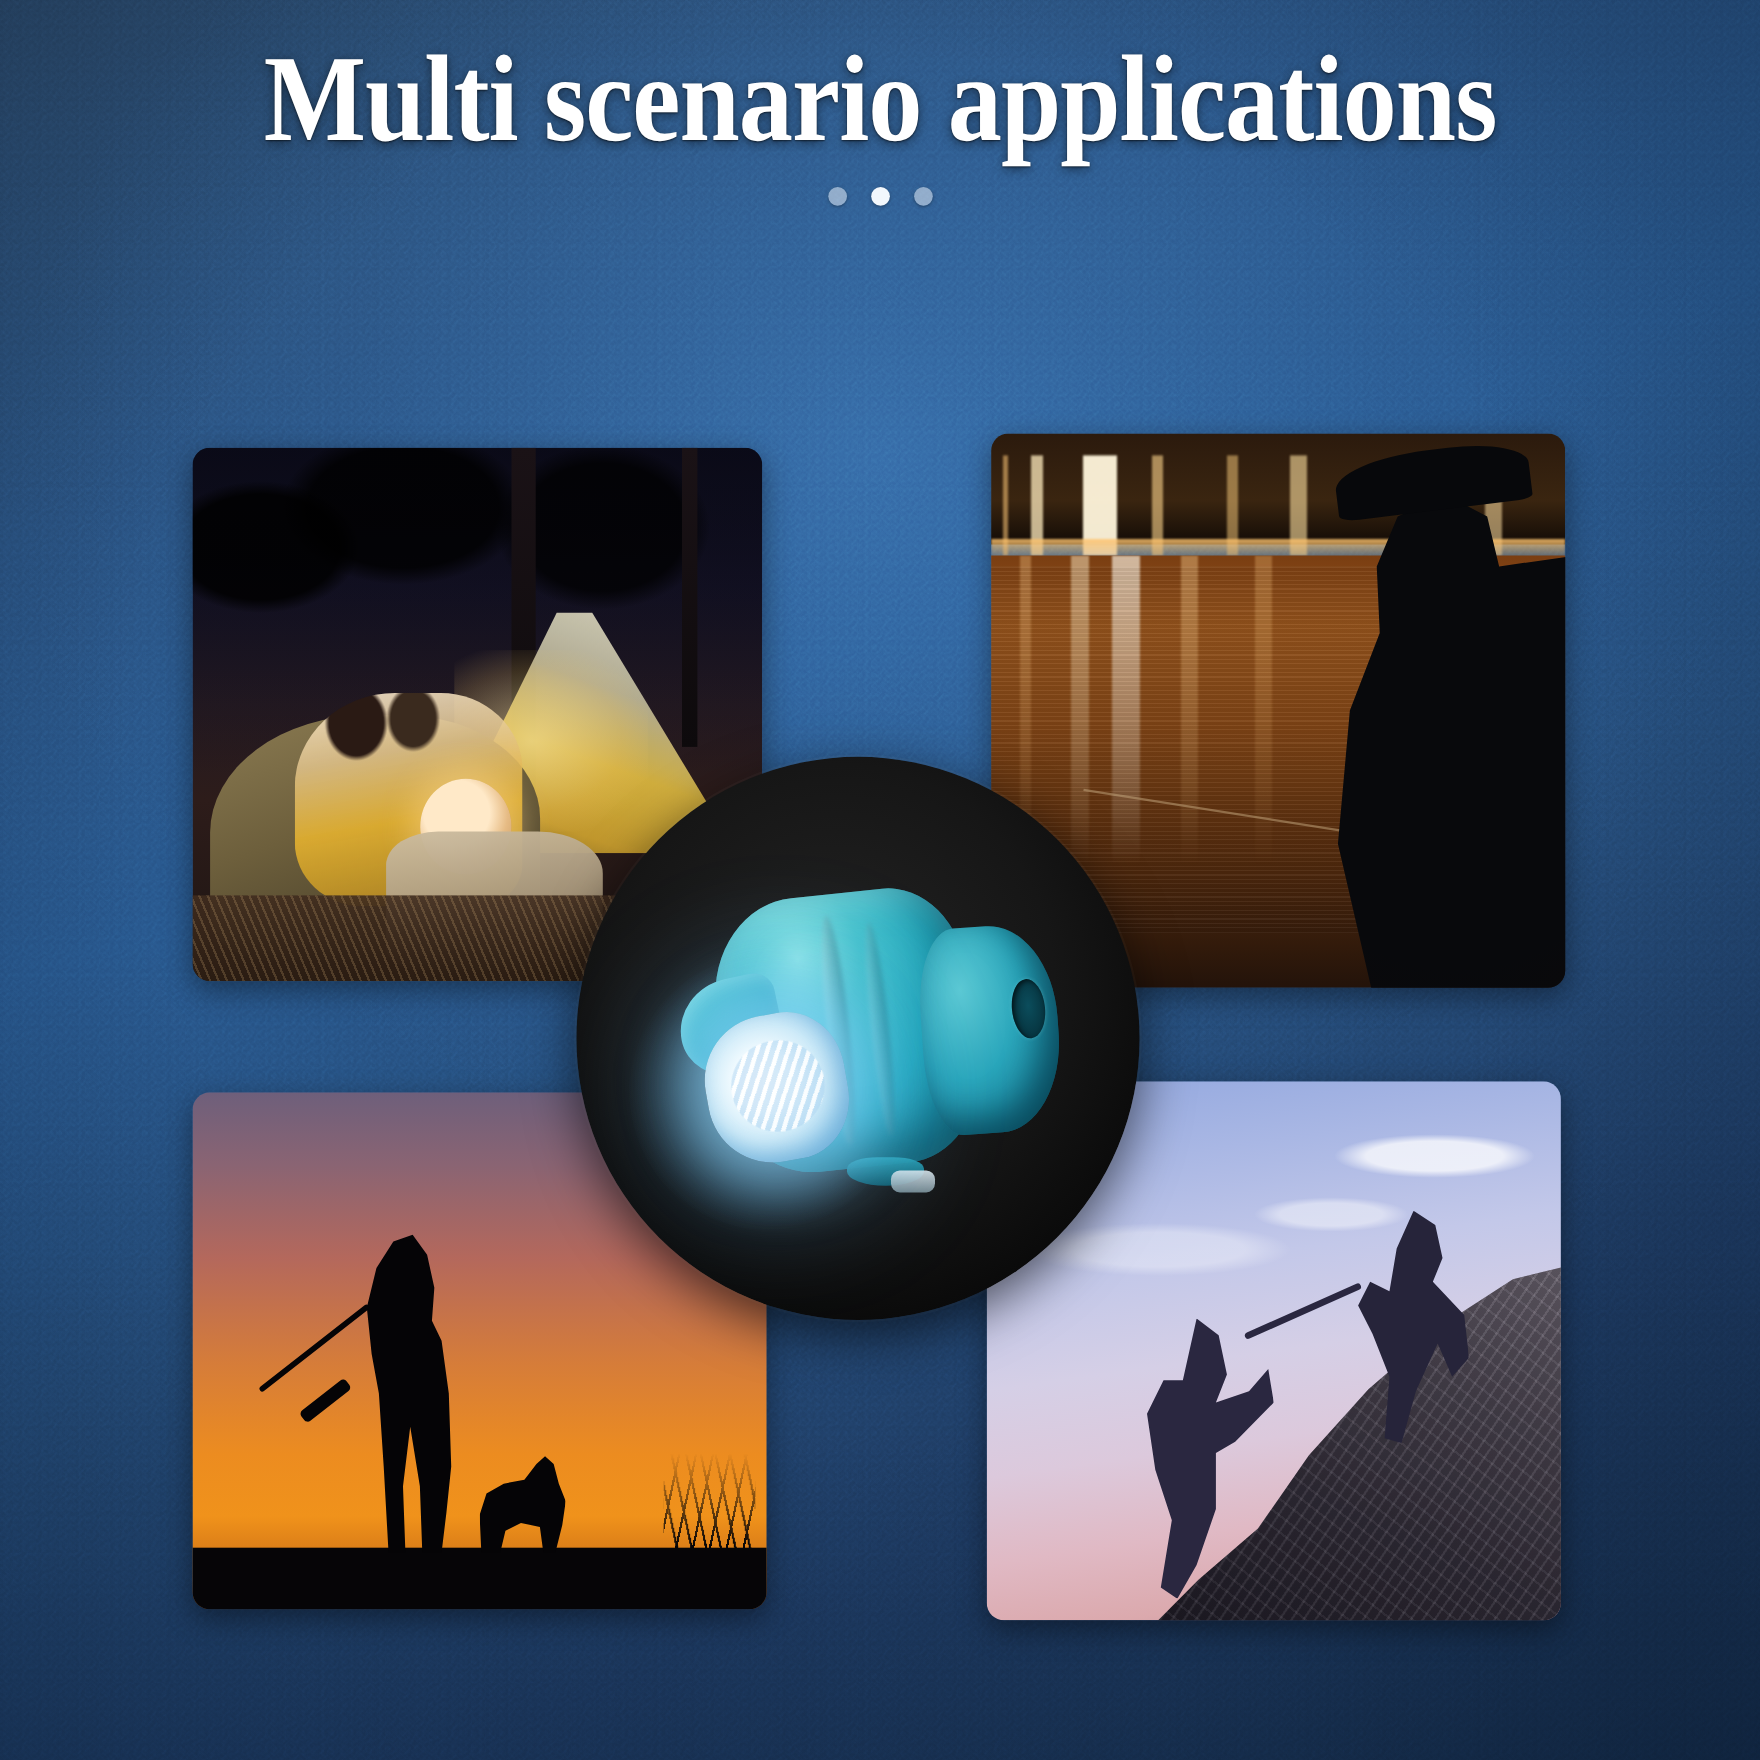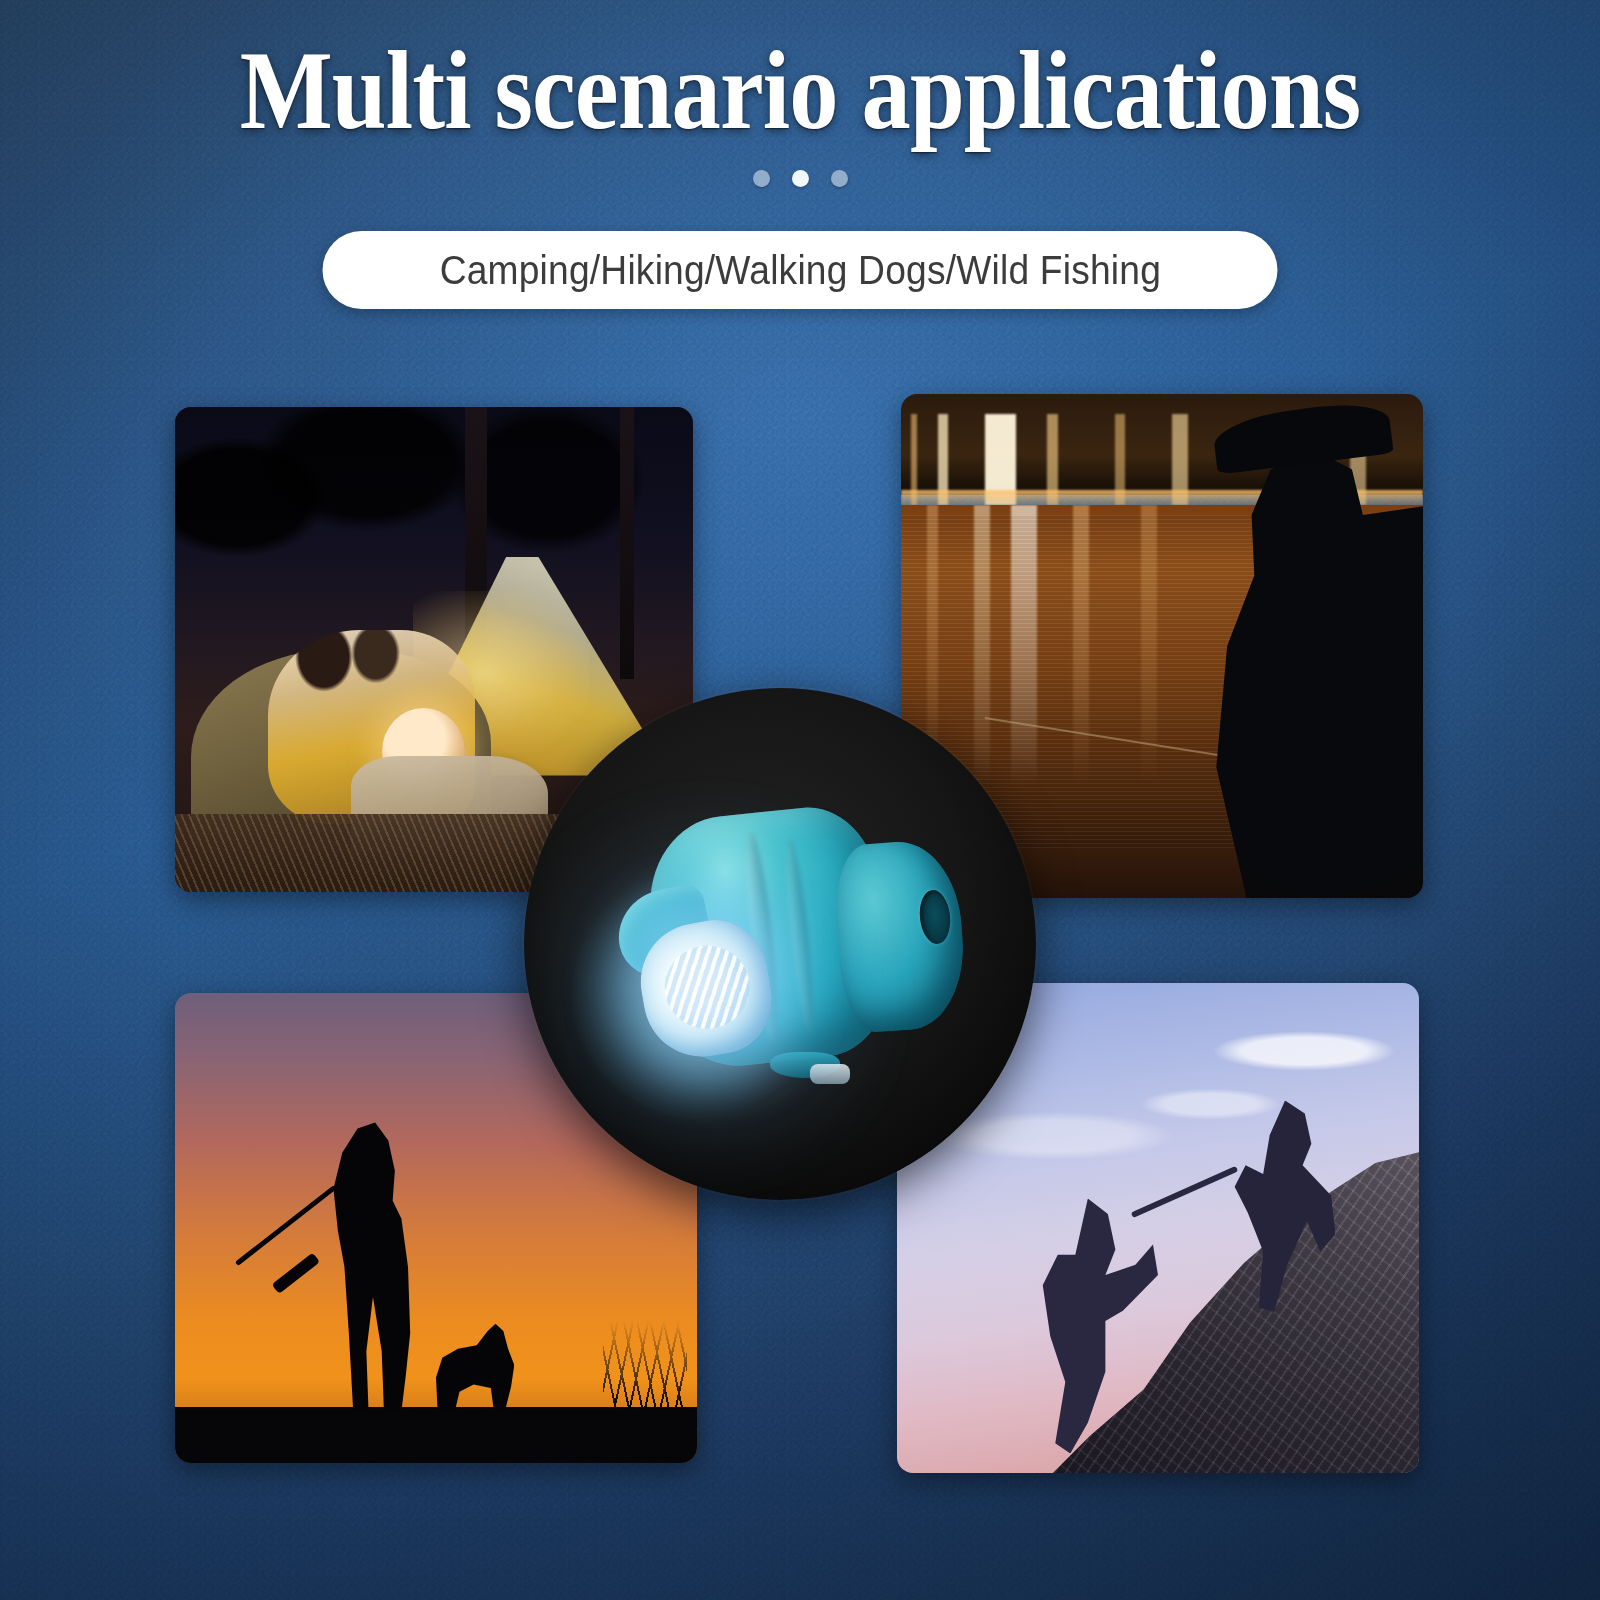--- a/index.html
+++ b/index.html
@@ -462,23 +462,20 @@
 <div id="stage">
 
   <div class="title">Multi scenario applications</div>
 
   <div class="dots">
     <span class="dot"></span>
     <span class="dot bright"></span>
     <span class="dot"></span>
   </div>
 
-  <div class="subtitle-pill">
-    <span class="subtitle-text">Camping/Hiking/Walking Dogs/Wild Fishing</span>
-  </div>
 
   <div class="card" id="card-camping">
     <div class="scene">
       <div class="camping-sky"></div>
       <div class="camping-trees"></div>
       <div class="camping-trunk" style="left:56%"></div>
       <div class="camping-trunk" style="left:86%;width:14px;bottom:44%"></div>
       <div class="camping-tent"></div>
       <div class="camping-tentglow"></div>
       <div class="camping-chair"></div>

